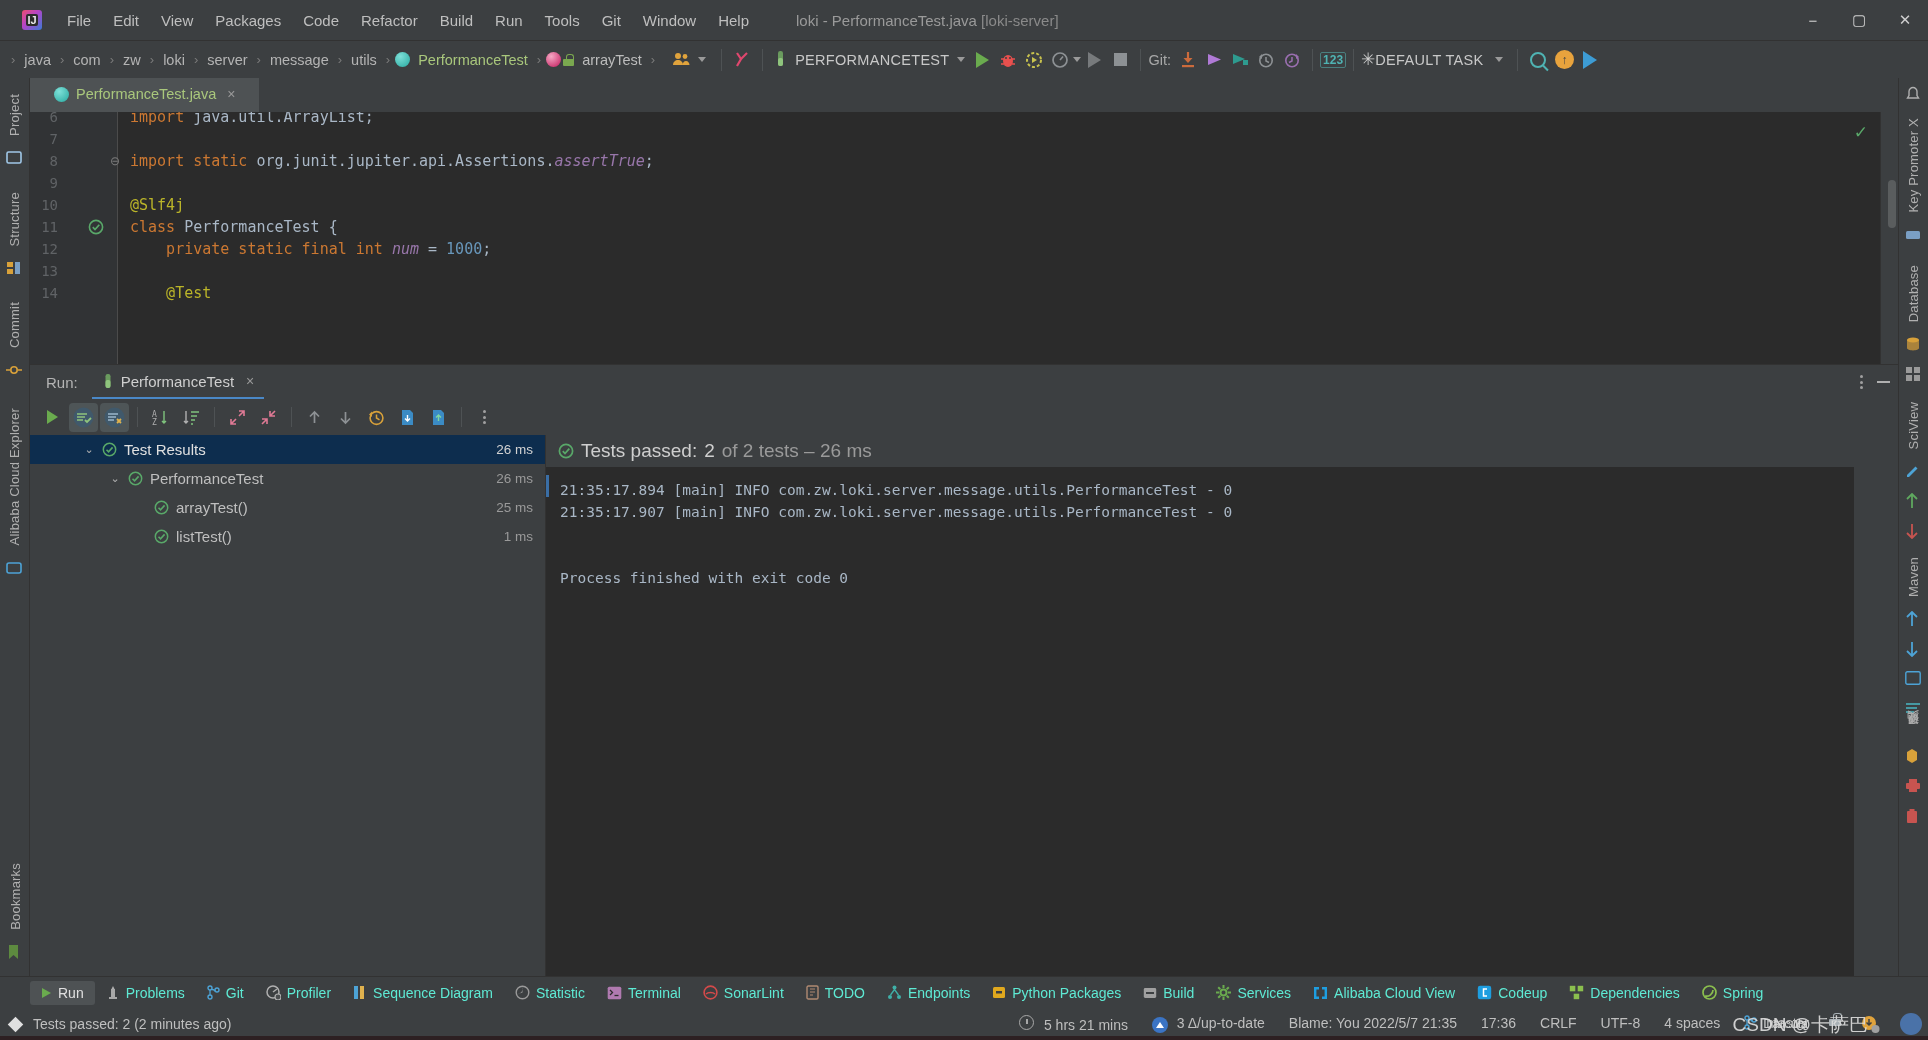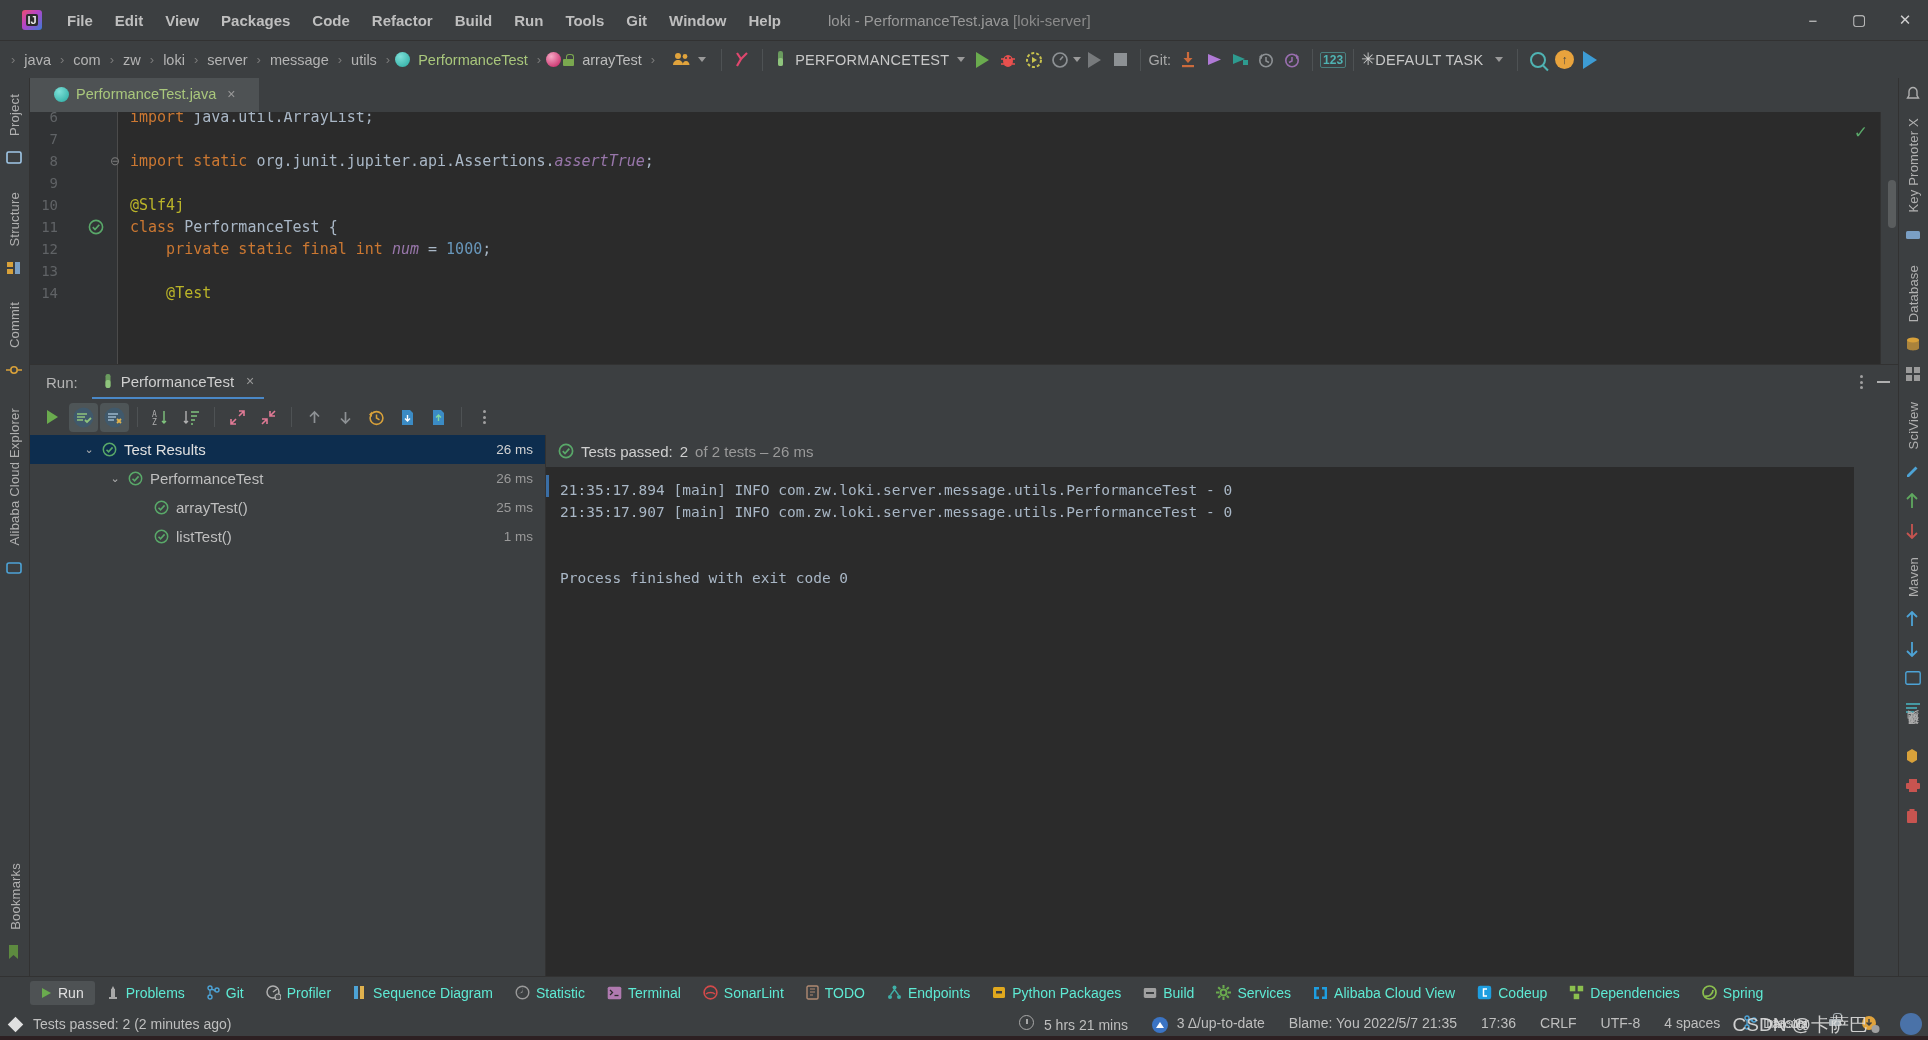--- a/index.html
+++ b/index.html
@@ -24,21 +24,21 @@
     display:flex; align-items:center; justify-content:center;
   }
   .app-logo::after {
     content: ""; width: 12px; height: 12px; border-radius: 2px;
     background: #2b2b2b;
   }
   .app-logo-j {
     position:absolute; color:#e8e8e8; font-size:11px; font-weight:bold; z-index:2;
     font-family:Liberation Sans, sans-serif;
   }
-  .menubar { display: flex; align-items: center; gap: 0px; font-weight: bold; }
+  .menubar { display: flex; align-items: center; gap: 0px; }
   .menu-item {
     padding: 4px 11px; font-size: 15px; color: #bfbfbf; cursor: default;
     white-space: nowrap;
   }
   .win-title {
     margin-left: 36px; font-size: 15px; color: #9a9a9a; white-space: nowrap;
   }
   .win-title .dim { color: #8a8a8a; }
   .win-ctrl {
     position: absolute; right: 0; top: 0; height: 40px; display: flex; align-items: center;
@@ -176,21 +176,21 @@
   .trow{display:flex;align-items:center;height:29px;font-size:15px;color:#bfbfbf;position:relative;}
   .trow.sel{background:#0d2d4e;color:#e0e0e0;}
   .trow .arrow{width:14px;display:flex;align-items:center;justify-content:center;color:#b0b0b0;
                font-size:11px;}
   .trow .okc{margin-right:7px;display:inline-flex;}
   .trow .tms{position:absolute;right:12px;font-size:13.5px;color:#9a9a9a;}
   .trow.sel .tms{color:#d2d2d2;}
 
   .console-pane{flex:1 1 auto;background:#3c3f41;display:flex;flex-direction:column;min-width:0;}
   .tests-passed-bar{height:32px;flex:0 0 32px;display:flex;align-items:center;gap:7px;
-                    padding-left:12px;font-size:15px;}
+                    padding-left:12px;font-size:19px;}
   .tp-main{color:#cfcfcf;} .tp-dim{color:#9a9a9a;}
   .console-body{flex:1 1 auto;background:#2b2b2b;margin:0 22px 0 0;position:relative;
                 font-family:"DejaVu Sans Mono","Liberation Mono",monospace;font-size:14.5px;
                 line-height:22px;padding:12px 0 0 14px;color:#a9b7c6;overflow:hidden;}
   .console-body .cmdline{background:#3a3a3a;color:#888888;display:inline-block;padding:0 2px;}
   .console-left-mark{position:absolute;left:0;top:8px;width:3px;height:22px;background:#3a6ea5;}
   .console-scrollcol{position:absolute;right:0;top:0;bottom:0;width:22px;background:#3c3f41;}
 
   
   .bottombar{height:32px;flex:0 0 32px;background:#3c3f41;border-top:1px solid #323232;

